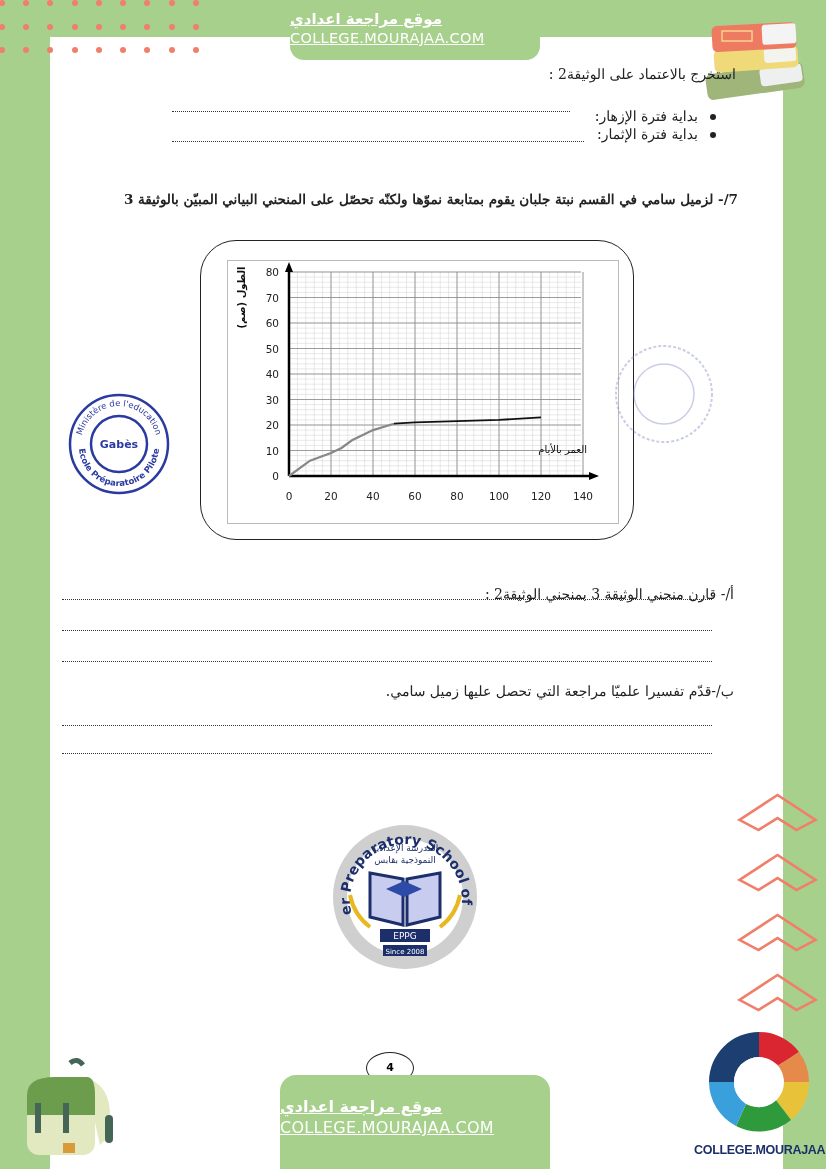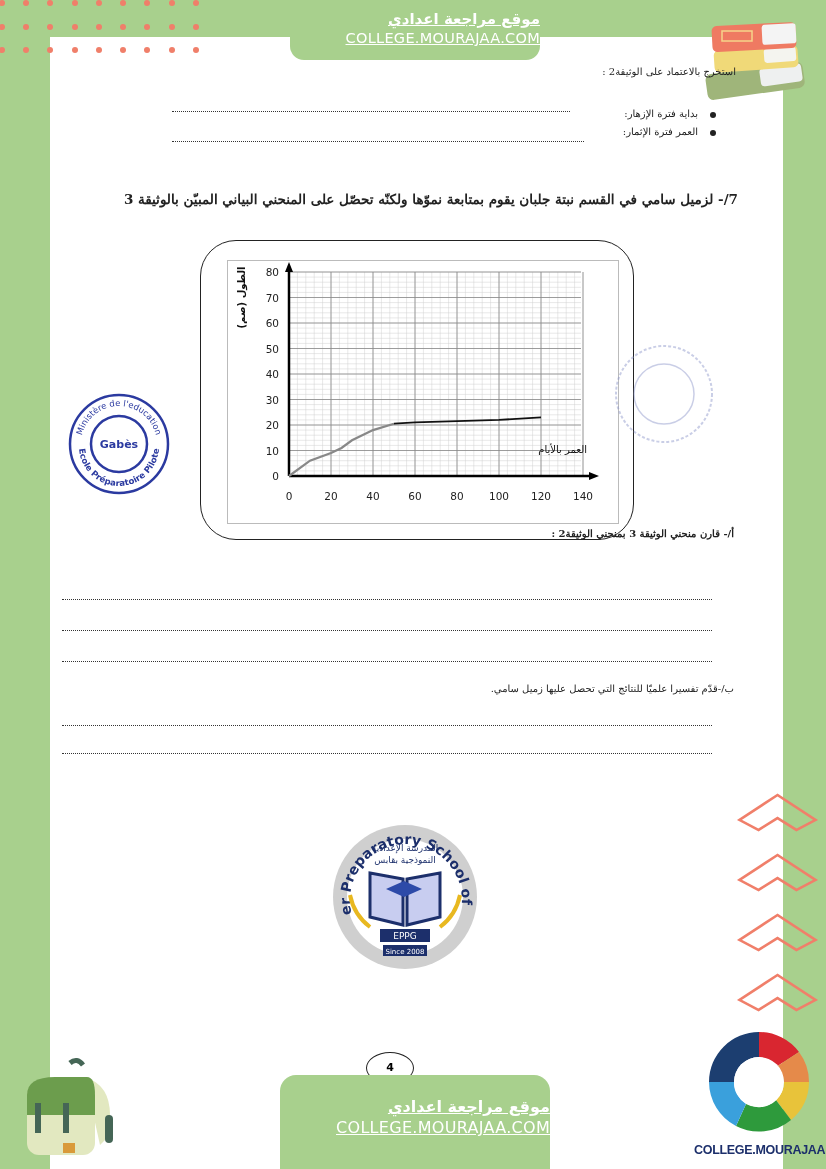--- a/index.html
+++ b/index.html
@@ -4,30 +4,30 @@
 <style>
   html, body { margin:0; padding:0; }
   body { width:826px; height:1169px; position:relative; overflow:hidden; background:#a8d08d; font-family:"DejaVu Sans", sans-serif; }
   .page { position:absolute; left:50px; top:37px; width:733px; height:1132px; background:#ffffff; }
   .left-strip { position:absolute; left:2px; top:0; width:48px; height:1169px; background:#a8d08d; }
   .top-band { position:absolute; left:0; top:0; width:826px; height:37px; background:#a8d08d; }
   .right-strip { position:absolute; left:783px; top:0; width:43px; height:1169px; background:#a8d08d; }
   .bottom-band { position:absolute; left:0; top:1080px; width:826px; height:89px; background:#a8d08d; }
   .dots span { position:absolute; width:6px; height:6px; border-radius:50%; background:#f07f6a; }
 
-  .banner { position:absolute; color:#fff; text-align:right; font-family:"DejaVu Sans", sans-serif; }
+  .banner { position:absolute; color:#fff; text-align:left; font-family:"DejaVu Sans", sans-serif; }
   .banner .ar { display:block; font-size:15px; font-weight:bold; text-decoration:underline; line-height:19px; }
   .banner .en { display:block; font-size:14.5px; text-decoration:underline; letter-spacing:0.3px; line-height:18px; }
   .top-banner { left:290px; top:8px; width:250px; height:50px; background:#a8d08d; border-radius:0 0 14px 14px; padding-top:2px; }
   .bottom-banner { left:280px; top:1075px; width:270px; height:94px; background:#a8d08d; border-radius:16px 16px 0 0; padding-top:22px; box-sizing:border-box; }
   .bottom-banner .ar { font-size:16px; line-height:20px; }
   .bottom-banner .en { font-size:16px; line-height:22px; }
 
   .rtl { direction:rtl; font-family:"DejaVu Serif", serif; color:#222; position:absolute; }
-  .q-text { font-size:10px; }
+  .q-text { font-size:14px; }
   .dotted { position:absolute; border-bottom:1.5px dotted #333; height:0; }
   .bullet { display:inline-block; width:6px; height:6px; border-radius:50%; background:#222; margin-left:12px; vertical-align:middle; }
 
   .chart-frame { position:absolute; left:200px; top:240px; width:432px; height:298px; border:1.5px solid #222; border-radius:36px; background:#fff; }
   .chart-inner { position:absolute; left:227px; top:260px; width:390px; height:262px; border:1px solid #bbb; }
 
   .stamp { position:absolute; left:67px; top:392px; width:104px; height:104px; }
   .stamp-faded { position:absolute; left:612px; top:342px; width:104px; height:104px; opacity:0.45; }
 
   .page-num { position:absolute; left:366px; top:1052px; width:46px; height:30px; border:1.5px solid #222; border-radius:50%; text-align:center; line-height:30px; font-size:11px; font-weight:bold; background:#fff; }
@@ -87,21 +87,21 @@
   <rect x="62" y="14" width="34" height="20" rx="3" fill="#f4f4f4" transform="rotate(-3 80 24)"></rect>
   <rect x="22" y="21" width="30" height="10" fill="none" stroke="#f6d58a" stroke-width="1.5"></rect>
 </svg>
 
 <div class="rtl q-text" style="right:90px;top:66px;">استخرج بالاعتماد على الوثيقة2 :</div>
 <div class="rtl q-text" style="right:110px;top:108px;">
   <span class="bullet"></span><span>بداية فترة الإزهار:</span>
 </div>
 <div class="dotted" style="left:172px;top:111px;width:398px;"></div>
 <div class="rtl q-text" style="right:110px;top:126px;">
-  <span class="bullet"></span><span>العمر فترة الإثمار:</span>
+  <span class="bullet"></span><span>بداية فترة الإثمار:</span>
 </div>
 <div class="dotted" style="left:172px;top:141px;width:412px;"></div>
 
 <div class="rtl" style="right:88px;top:191px;font-size:13.5px;font-weight:bold;">7/- لزميل سامي في القسم نبتة جلبان يقوم بمتابعة نموّها ولكنّه تحصّل على المنحني البياني المبيّن بالوثيقة 3</div>
 
 <div class="chart-frame"></div>
 <div class="chart-inner"></div>
 <svg id="chart" style="position:absolute;left:227px;top:260px" width="390" height="262">
     <line x1="62" y1="216" x2="62" y2="12" stroke="#d0d0d0" stroke-width="0.5"></line>
     <line x1="70.4" y1="216" x2="70.4" y2="12" stroke="#d0d0d0" stroke-width="0.5"></line>
@@ -233,26 +233,26 @@
   <circle cx="52" cy="52" r="28" fill="none" stroke="#2b3aa0" stroke-width="2.5"></circle>
   <text font-family="DejaVu Sans, sans-serif" font-size="8.5" fill="#2b3aa0"><textPath href="#arcTop" startOffset="50%" text-anchor="middle">Ministère de l'education</textPath></text>
   <text font-family="DejaVu Sans, sans-serif" font-size="8.5" font-weight="bold" fill="#2b3aa0"><textPath href="#arcBot" startOffset="50%" text-anchor="middle">Ecole Préparatoire Pilote</textPath></text>
   <text x="52" y="56" text-anchor="middle" font-family="DejaVu Sans, sans-serif" font-size="11" font-weight="bold" fill="#2b3aa0">Gabès</text>
 </svg>
 <svg class="stamp-faded" viewBox="0 0 104 104">
   <circle cx="52" cy="52" r="48" fill="none" stroke="#8a93c8" stroke-width="2" stroke-dasharray="3 2"></circle>
   <circle cx="52" cy="52" r="30" fill="none" stroke="#8a93c8" stroke-width="1.5"></circle>
 </svg>
 
-<div class="rtl q-text" style="right:92px;top:528px;font-weight:bold;">أ/- قارن منحني الوثيقة 3 بمنحني الوثيقة2 :</div>
+<div class="rtl q-text" style="right:92px;top:586px;">أ/- قارن منحني الوثيقة 3 بمنحني الوثيقة2 :</div>
 <div class="dotted" style="left:62px;top:599px;width:650px;"></div>
 <div class="dotted" style="left:62px;top:630px;width:650px;"></div>
 <div class="dotted" style="left:62px;top:661px;width:650px;"></div>
 
-<div class="rtl q-text" style="right:92px;top:683px;">ب/-قدّم تفسيرا علميّا للنتائج التي تحصل عليها زميل سامي.</div>
+<div class="rtl q-text" style="right:92px;top:683px;">ب/-قدّم تفسيرا علميّا مراجعة التي تحصل عليها زميل سامي.</div>
 <div class="dotted" style="left:62px;top:725px;width:650px;"></div>
 <div class="dotted" style="left:62px;top:753px;width:650px;"></div>
 
 <svg style="position:absolute;left:330px;top:815px" width="150" height="160" viewBox="0 0 150 160">
   <defs>
       <path id="logoArc" d="M 22 100 A 56 56 0 1 1 130 100"></path>
     </defs>
   <circle cx="75" cy="82" r="72" fill="#cfcfcf"></circle>
   <circle cx="75" cy="82" r="58" fill="#ffffff"></circle>
   <text font-family="DejaVu Sans, sans-serif" font-size="14" font-weight="bold" fill="#1c2f6b"><textPath href="#logoArc" startOffset="50%" text-anchor="middle">Pioneer Preparatory School of Gabes</textPath></text>

